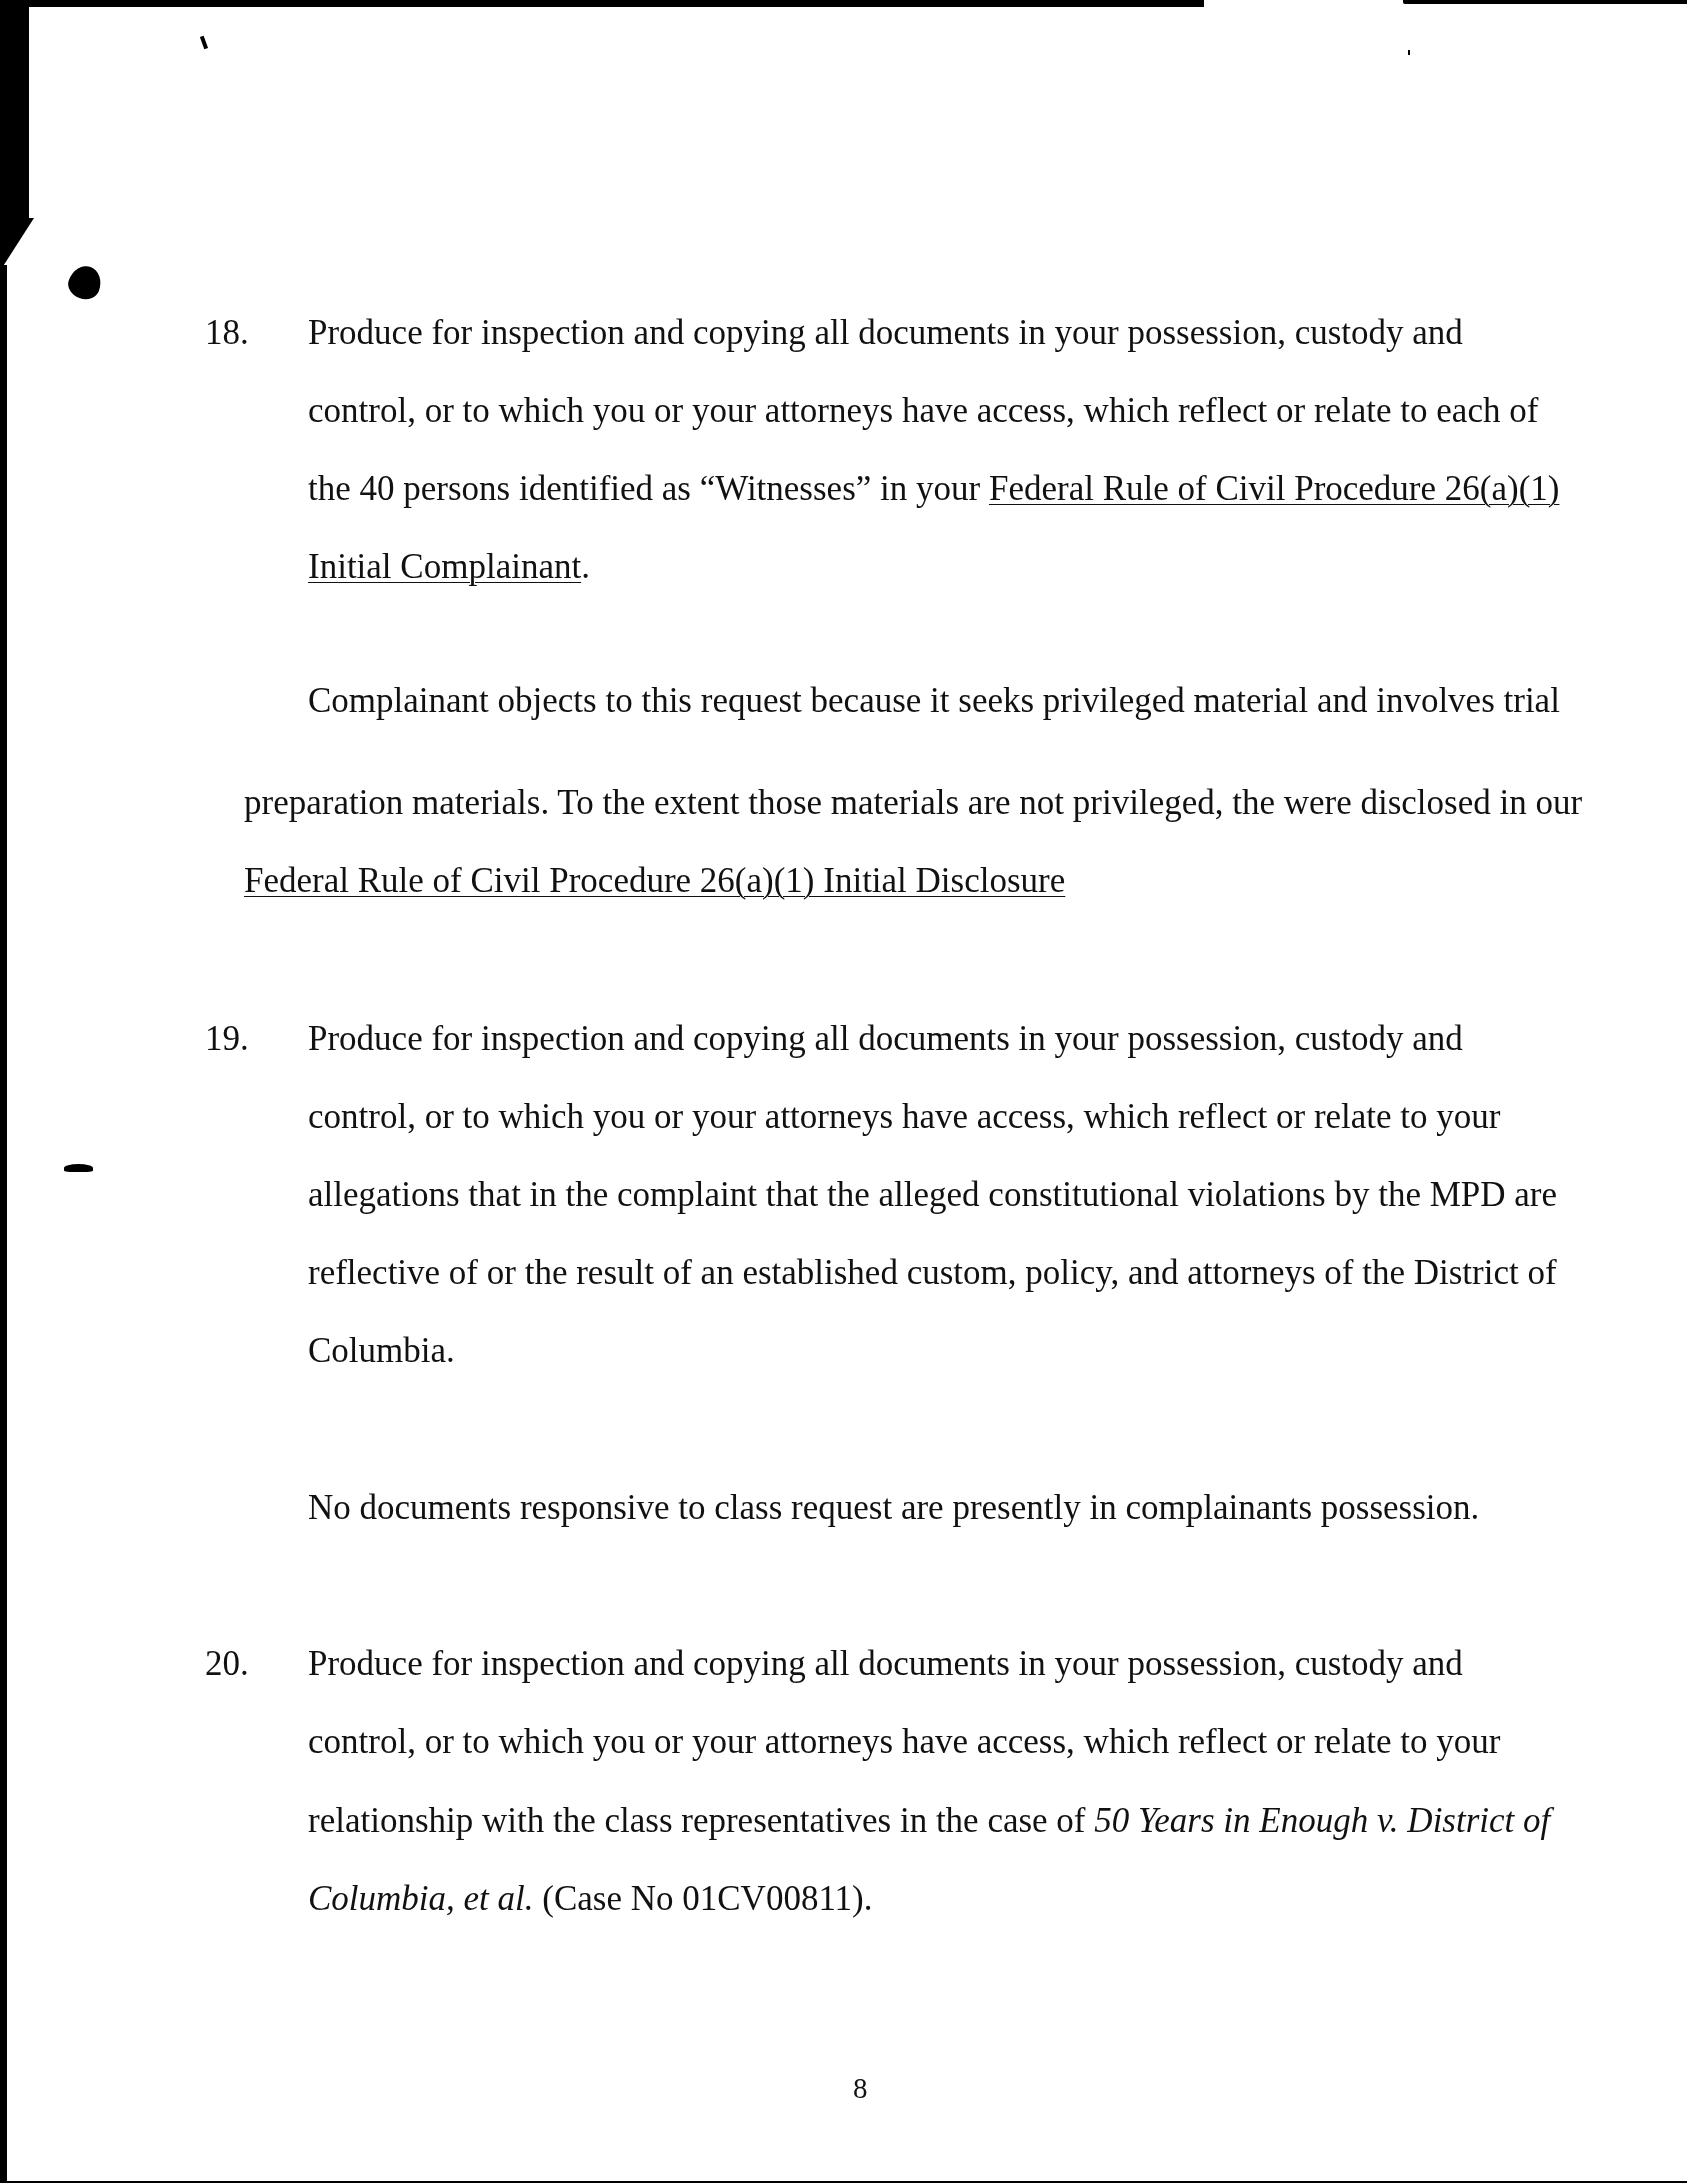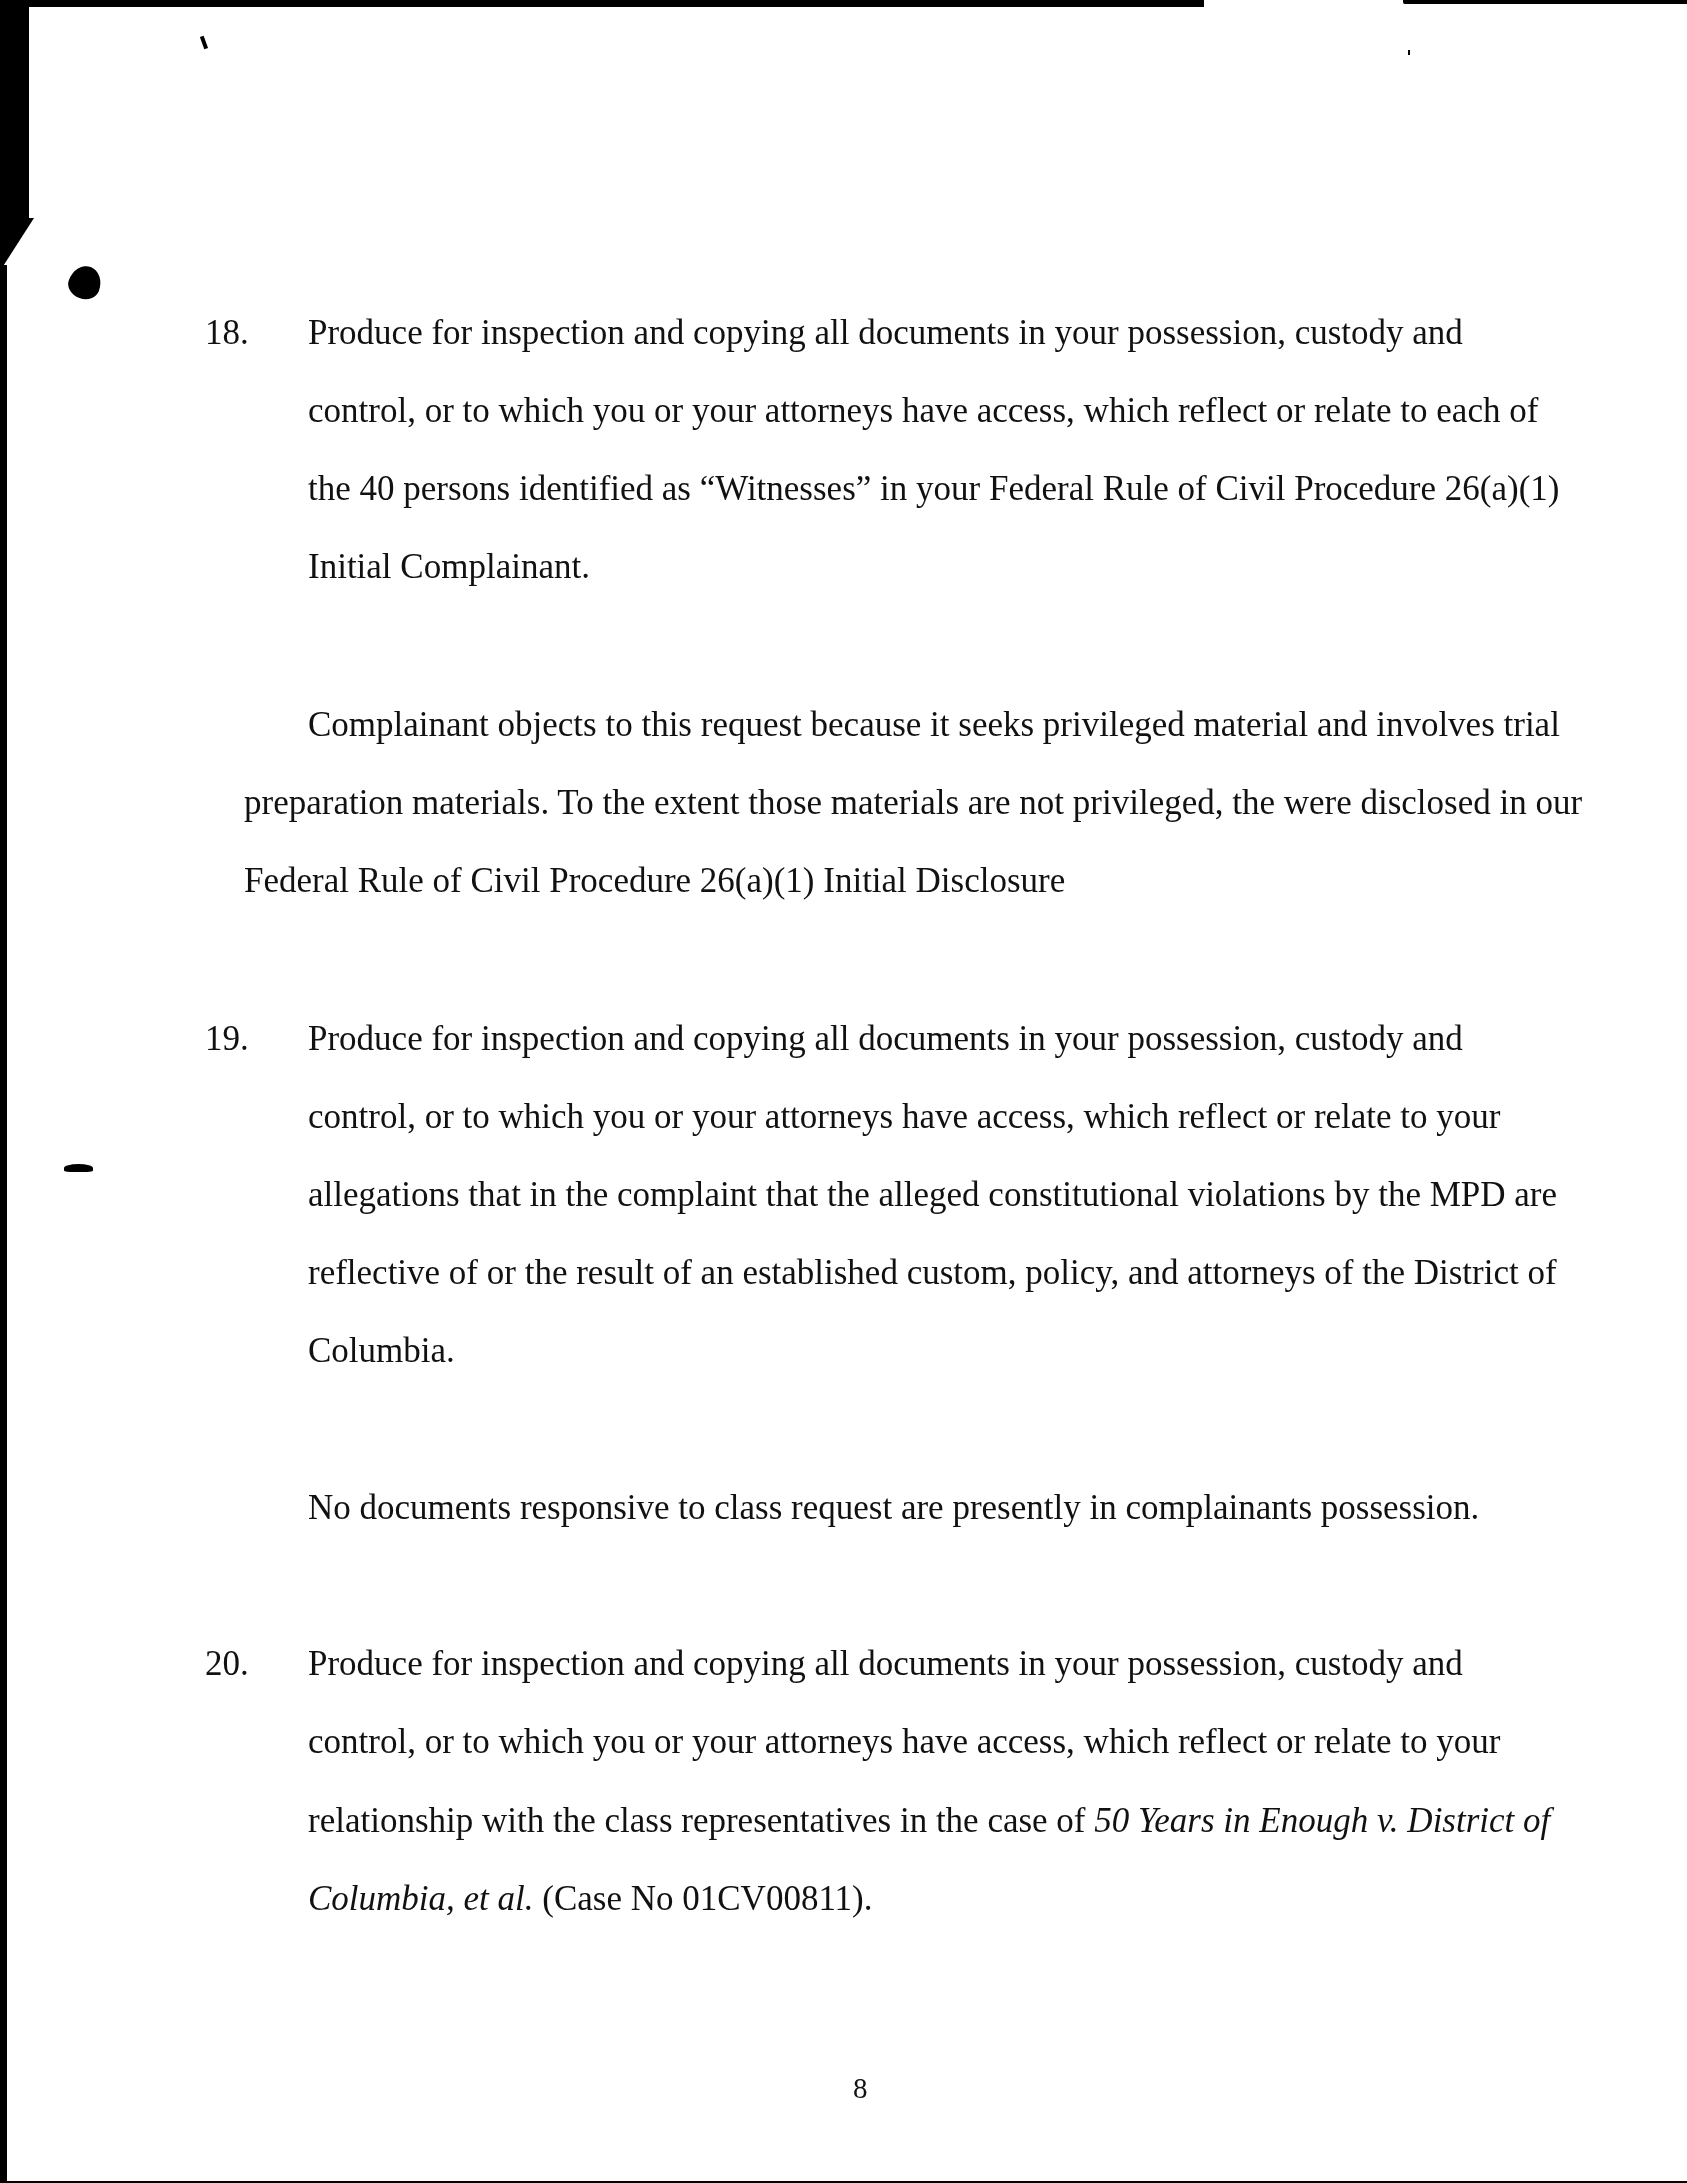--- a/index.html
+++ b/index.html
@@ -53,21 +53,21 @@
     .line {
       position: absolute;
       font-size: 35px;
       line-height: 34px;
       white-space: nowrap;
       transform-origin: left top;
     }
     .num { left: 205px; }
     .body { left: 308px; }
     .flush { left: 205px; margin-left: 39px; }
-    .u { text-underline-offset: 4px; text-decoration-thickness: 1.3px; }
+    .u { text-decoration: underline; text-underline-offset: 4px; text-decoration-thickness: 1.3px; }
     .i { font-style: italic; margin-top: 36px; }
     .page-number {
       position: absolute; left: 853px; top: 2071px; font-size: 29px; line-height: 34px;
     }
   </style>
 </head>
 <body>
 
 <div class="scan-top"></div>
 <div class="scan-top-right"></div>
@@ -86,21 +86,21 @@
     <div class="line num" style="top:316px">18.</div>
     <div class="line body" style="top:316px">Produce for inspection and copying all documents in your possession, custody and</div>
     <div class="line body" style="top:394px">control, or to which you or your attorneys have access, which reflect or relate to each of</div>
     <div class="line body" style="top:472px">
       <span>the 40 persons identified as “Witnesses” in your </span><span class="u">Federal Rule of Civil Procedure 26(a)(1)</span>
     </div>
     <div class="line body" style="top:550px">
       <span class="u">Initial Complainant</span><span>.</span>
     </div>
 
-    <div class="line body" style="top:708px">Complainant objects to  this request because it seeks privileged material and involves trial</div>
+    <div class="line body" style="top:684px">Complainant objects to  this request because it seeks privileged material and involves trial</div>
     <div class="line flush" style="top:786px">preparation materials.  To the extent those materials are not privileged, the were disclosed in our</div>
     <div class="line flush u" style="top:864px">Federal Rule of Civil Procedure 26(a)(1) Initial Disclosure</div>
   </section>
 
   <section>
     <div class="line num" style="top:1022px">19.</div>
     <div class="line body" style="top:1022px">Produce for inspection and copying all documents in your possession, custody and</div>
     <div class="line body" style="top:1100px">control, or to which you or your attorneys have access, which reflect or relate to your</div>
     <div class="line body" style="top:1178px">allegations that in the complaint that the alleged constitutional violations by the MPD are</div>
     <div class="line body" style="top:1256px">reflective of or the result of an established custom, policy, and attorneys of the District of</div>

